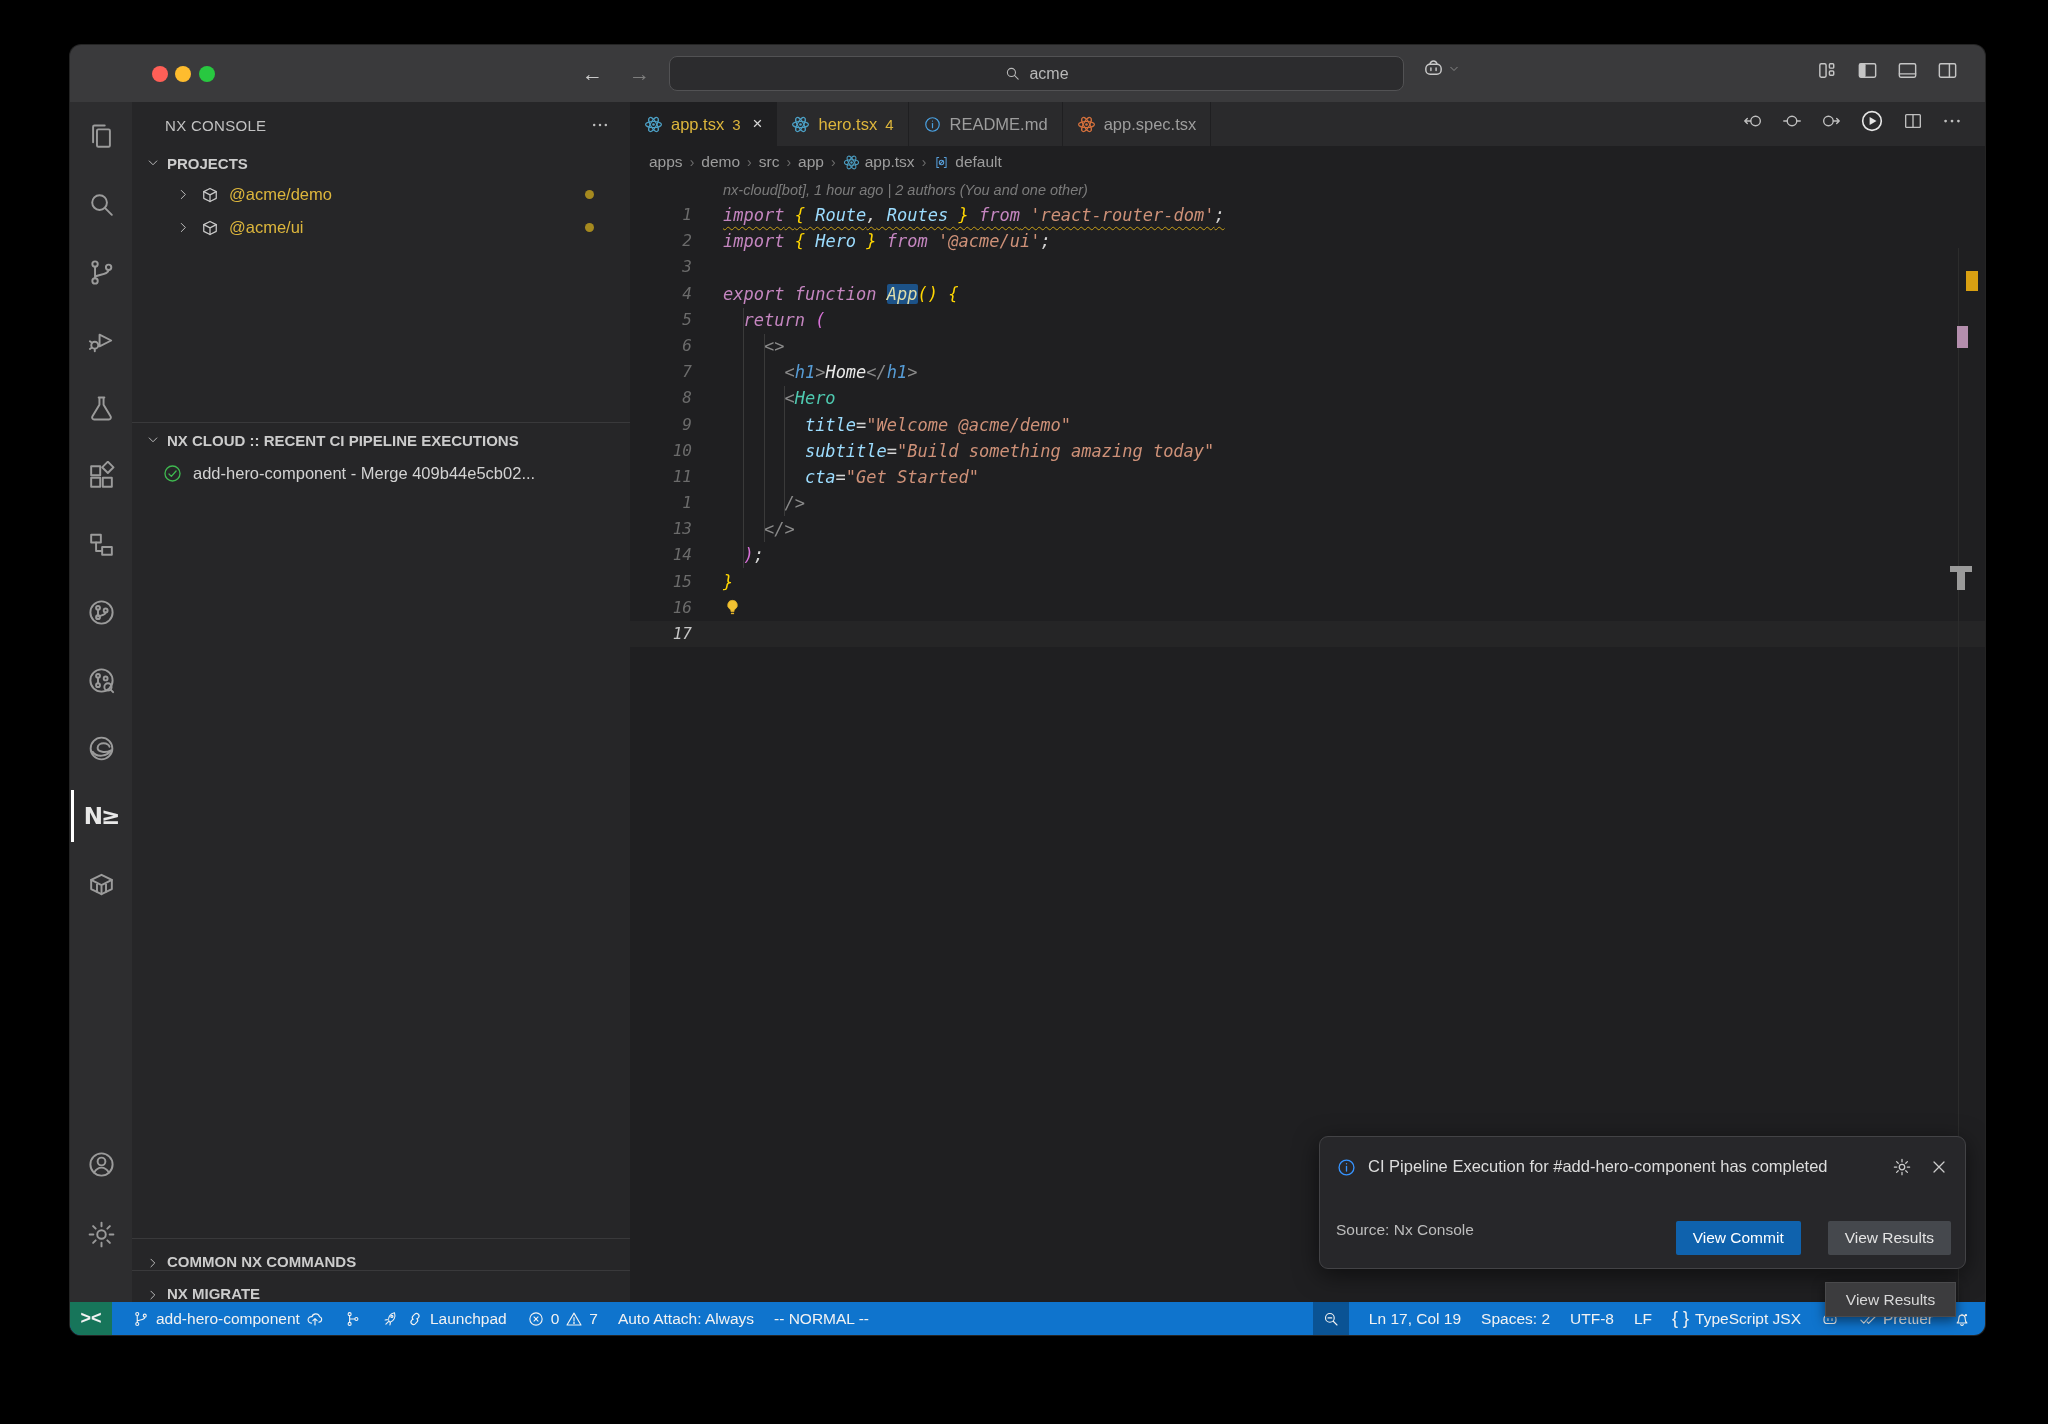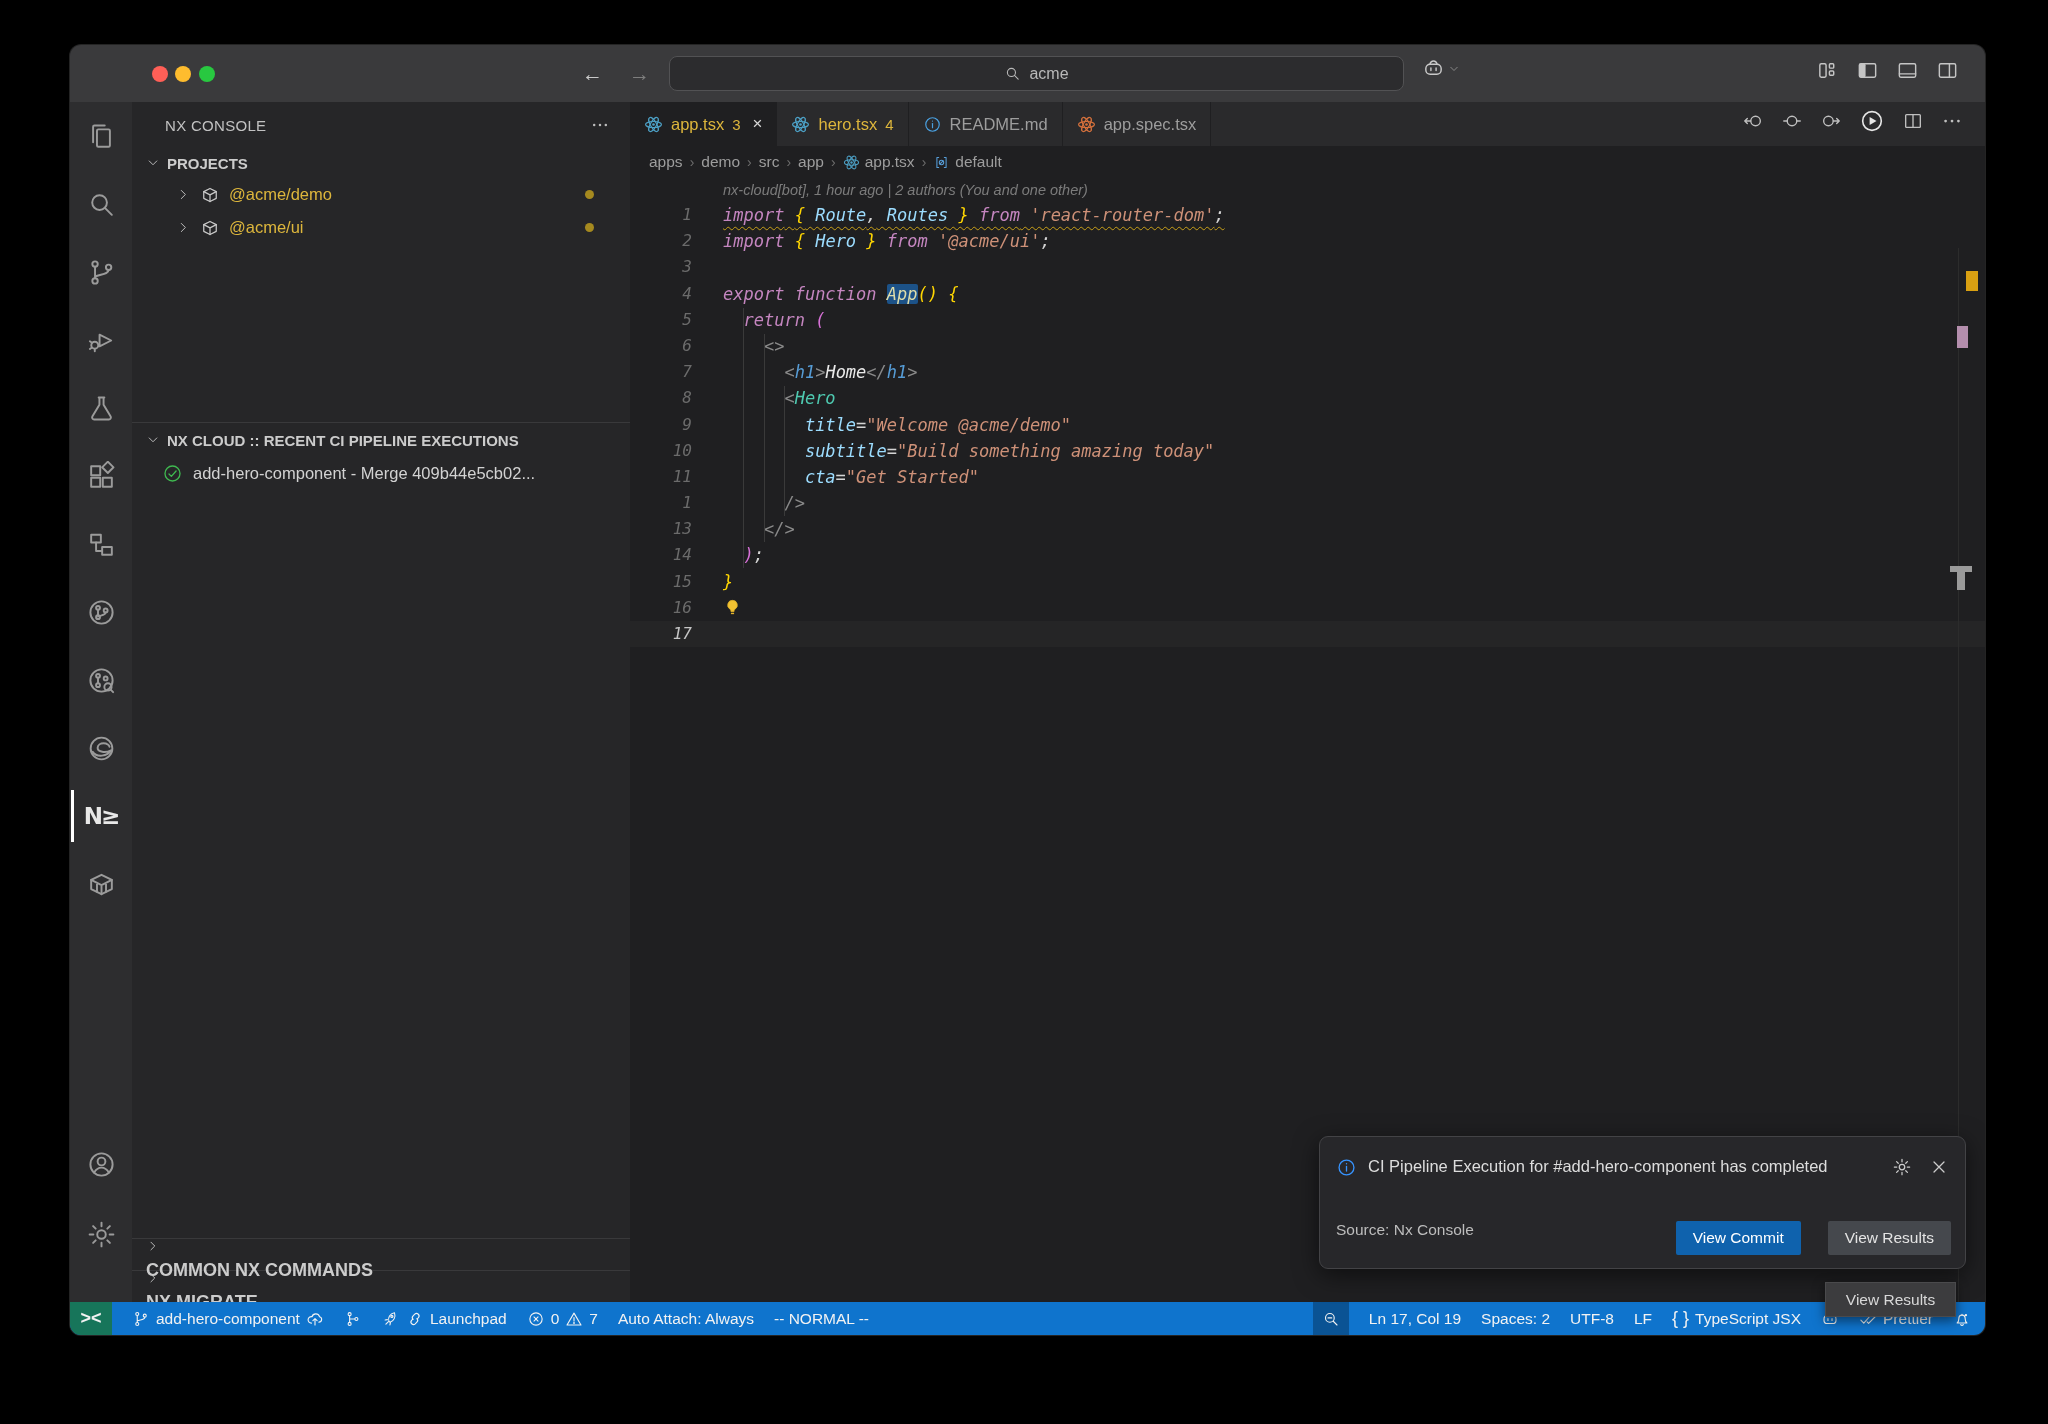--- a/index.html
+++ b/index.html
@@ -40,22 +40,22 @@
   .sb-projects { position:absolute; left:0; top:46px; width:100%; }
   .tree-row { display:flex; align-items:center; height:33px; padding-left:44px; gap:9px; font-size:16.5px; }
   .tree-row .twisty { color:#c4c4c4; font-size:16px; }
   .proj-label { color:var(--warn-gold); }
   .proj-icon { color:#c9c9c9; font-size:20px; }
   .mod-dot { margin-left:auto; margin-right:36px; width:9px; height:9px; border-radius:50%; background:#a5891f; }
   .sb-cloud { position:absolute; left:0; top:320px; width:100%; border-top:1px solid #39393b; padding-top:2px; }
   .cloud-row { display:flex; align-items:center; height:36px; padding-left:30px; gap:10px; font-size:16.5px; color:#d2d2d2; }
   .cloud-row .ok { color:#3fb950; font-size:21px; }
   .sb-bottom { position:absolute; left:0; bottom:0; width:100%; }
-  .sb-collapsed { display:flex; align-items:flex-start; gap:7px; height:32px; padding-left:14px; border-top:1px solid #39393b;
-    font-size:18px; font-weight:bold; color:#cccccc;flex-direction:column; }
+  .sb-collapsed { display:flex; align-items:flex-end; gap:7px; height:32px; padding-left:14px; border-top:1px solid #39393b;
+    font-size:15px; font-weight:bold; color:#cccccc; }
 
   
   .editor { position:absolute; left:560px; top:57px; width:1355px; height:1200px; background:var(--editor-bg); }
   .tabbar { position:absolute; left:0; top:0; width:100%; height:44px; background:#2a2a2c; display:flex; }
   .tab { display:flex; align-items:center; gap:8px; padding:0 14px; font-size:16.5px; background:#2a2a2c;
     border-right:1px solid #1f1f21; color:#9d9d9d; }
   .tab.active { background:var(--editor-bg); }
   .tab .fname.warn { color:var(--warn-gold); }
   .tab .badge { color:var(--warn-gold); font-size:15px; }
   .tab .closex { color:#d8d8d8; font-size:17px; margin-left:4px; }

